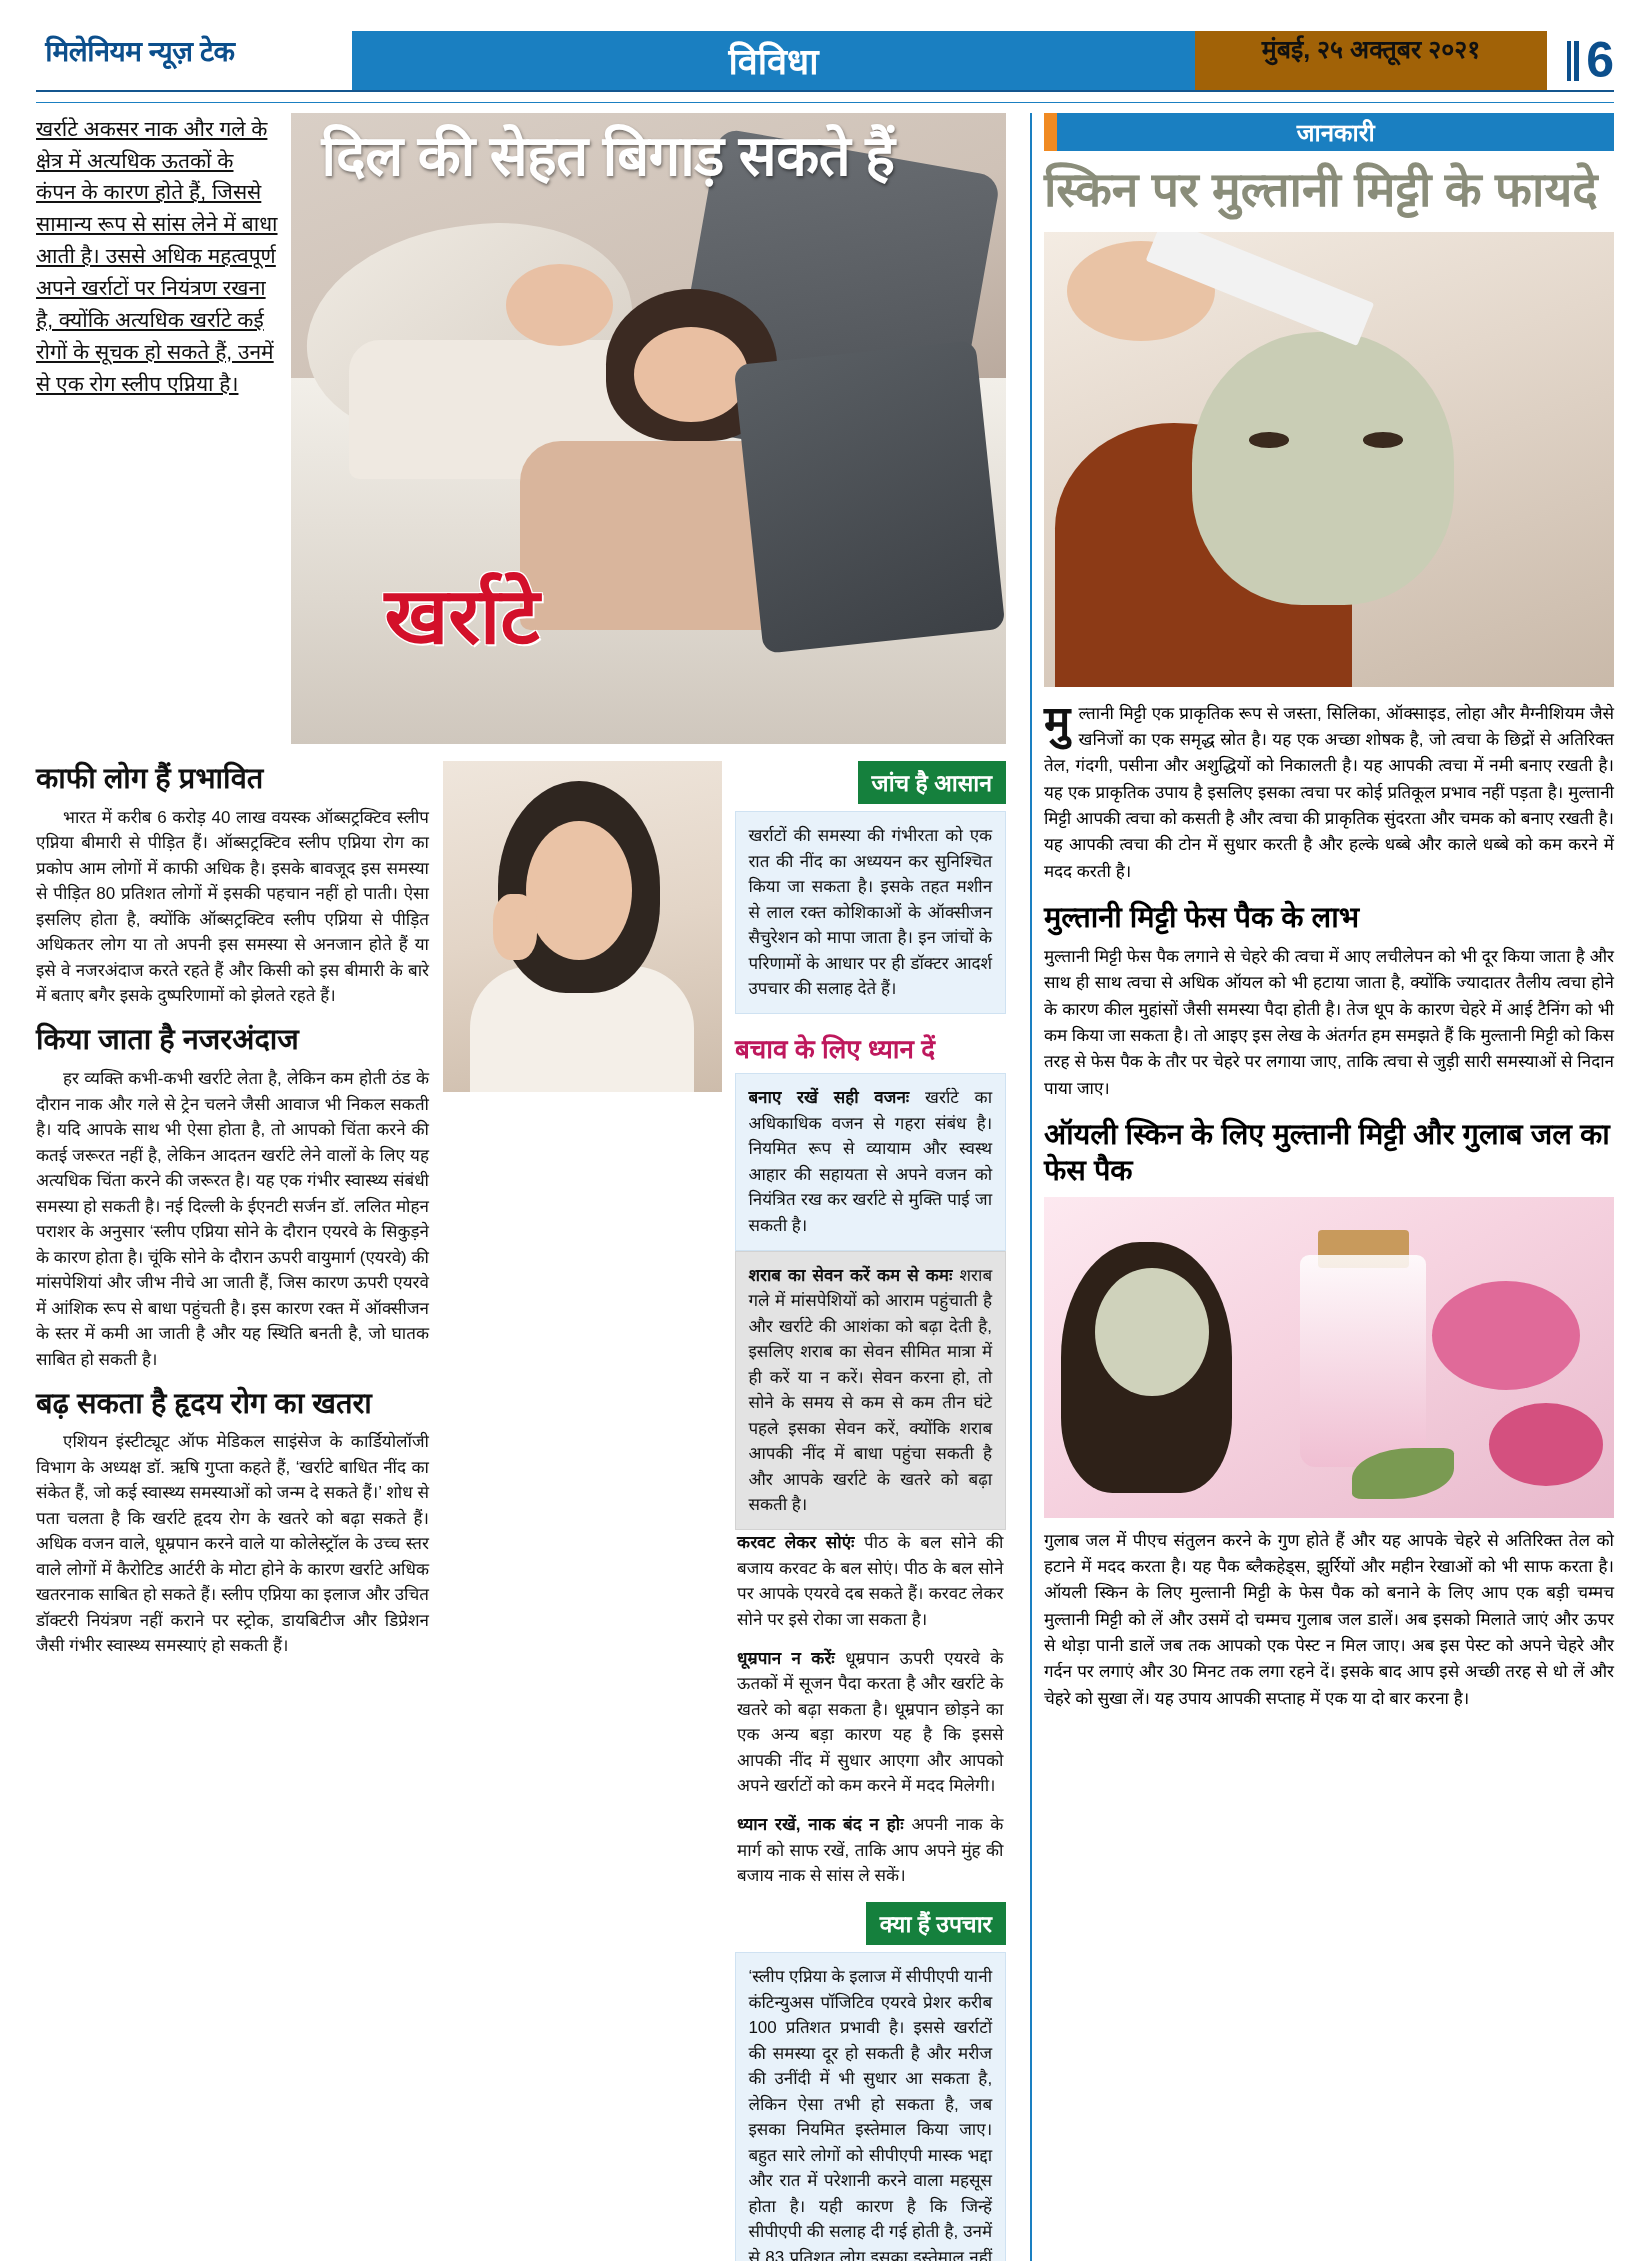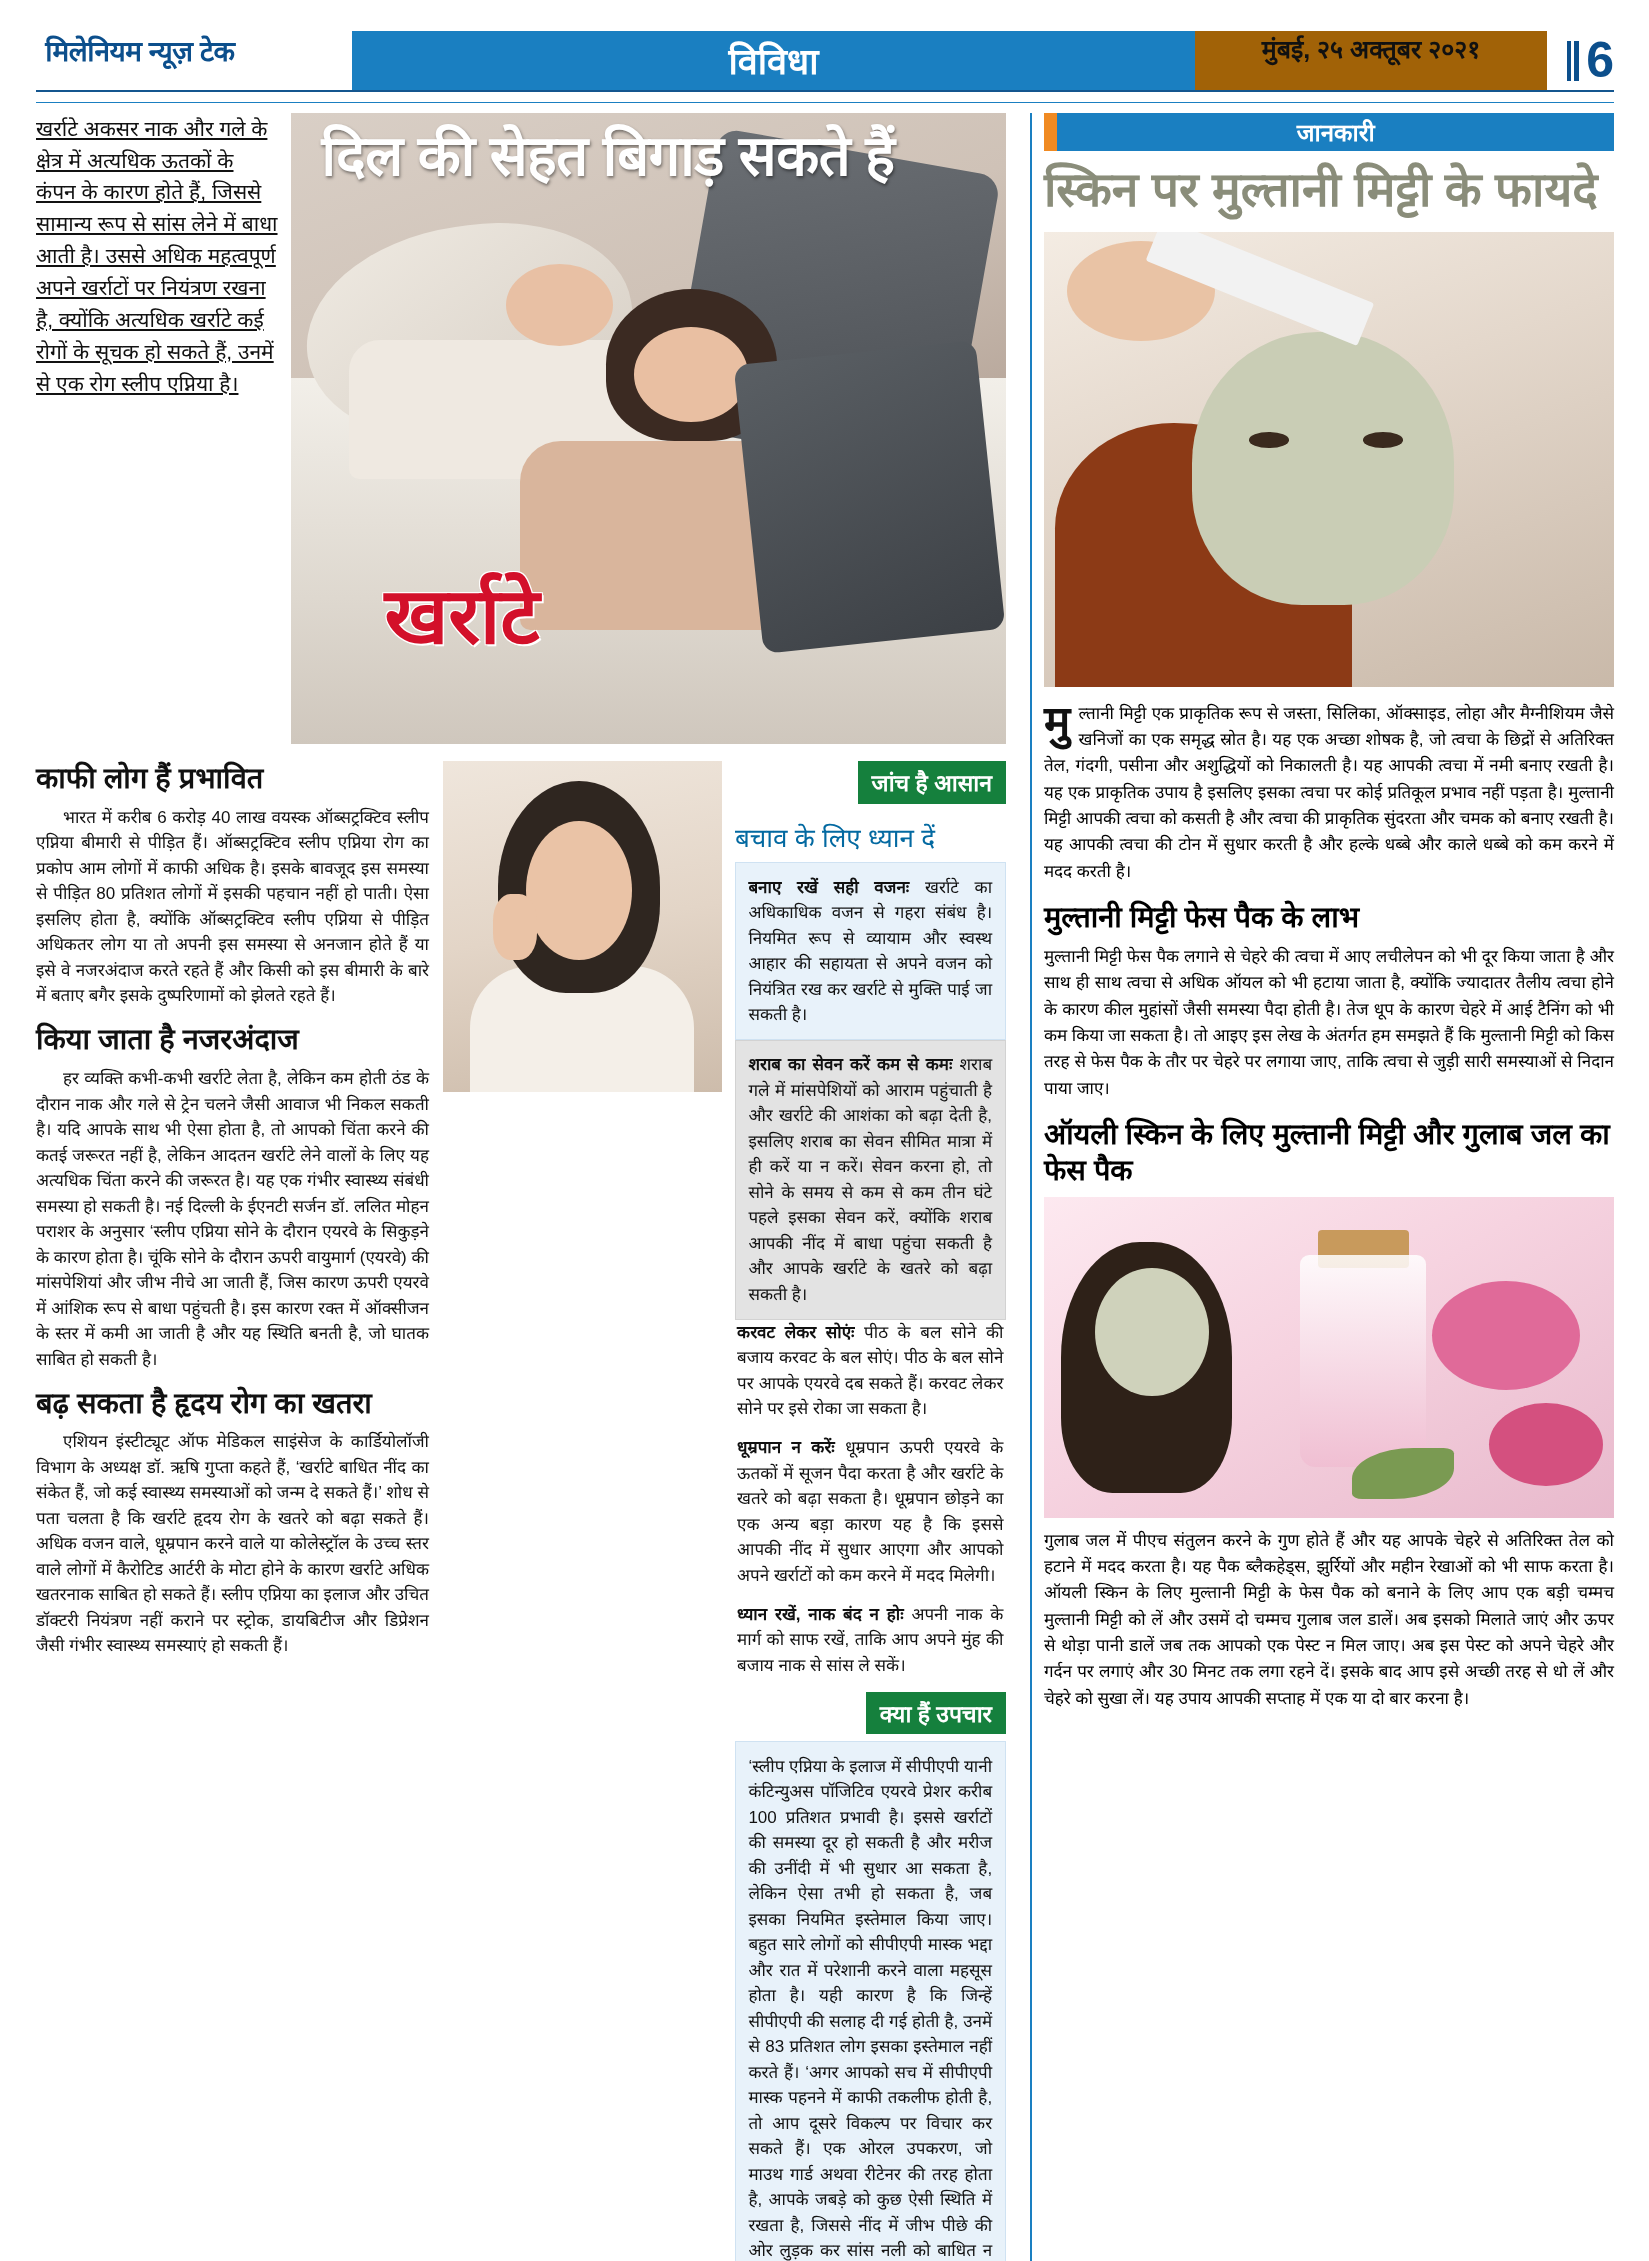--- a/index.html
+++ b/index.html
@@ -203,21 +203,21 @@
     width: 100%; height: 331px;
     background: linear-gradient(170deg,#efe6dc 0%,#e3d5c7 50%,#cdbcab 100%);
     position: relative; overflow: hidden; margin-bottom: 11.4px;
   }
   .pw-hair { position:absolute; left:20%; top:6%; width:58%; height:64%; background:#2f2620; border-radius:50% 50% 42% 42%; }
   .pw-face { position:absolute; left:30%; top:18%; width:38%; height:42%; background:#eac3a6; border-radius:50%; }
   .pw-body { position:absolute; left:10%; top:62%; width:80%; height:40%; background:#f4efe8; border-radius:62px 62px 0 0; }
   .pw-hand { position:absolute; left:18%; top:40%; width:16%; height:20%; background:#eac3a6; border-radius:40%; }
 
   .subhead-red {
-    font-size: 26px; font-weight: normal; color:#0369a1; margin: 3.1px 0 7.2px 0;
+    font-size: 26px; font-weight: bold; color:#be185d; margin: 3.1px 0 7.2px 0;
   }
 
   
   .jankari-bar {
     display:flex; align-items:stretch; height: 38px; margin-bottom: 11.4px;
   }
   .jankari-tab { width: 13.5px; background: #f08a22; }
   .jankari-main {
     flex:1; background:#1a7fc1; color:#fff; font-size: 24px; font-weight:bold;
     display:flex; align-items:center; justify-content:center;
@@ -325,20 +325,23 @@
             <div class="pw-hair"></div>
             <div class="pw-face"></div>
             <div class="pw-hand"></div>
           </div>
         </div>
 
         <div class="col-c">
           <div class="ribbon-wrap">
             <span class="ribbon ribbon-right">जांच है आसान</span>
           </div>
+          <div class="tinted">
+            <p class="body-text">खर्राटों की समस्या की गंभीरता को एक रात की नींद का अध्ययन कर सुनिश्चित किया जा सकता है। इसके तहत मशीन से लाल रक्त कोशिकाओं के ऑक्सीजन सैचुरेशन को मापा जाता है। इन जांचों के परिणामों के आधार पर ही डॉक्टर आदर्श उपचार की सलाह देते हैं।</p>
+          </div>
 
           <h2 class="subhead-red" style="margin-top:15.5px;">बचाव के लिए ध्यान दें</h2>
 
           <div class="tinted">
             <p class="body-text"><span class="lead-in">बनाए रखें सही वजनः</span>
               <span>खर्राटे का अधिकाधिक वजन से गहरा संबंध है। नियमित रूप से व्यायाम और स्वस्थ आहार की सहायता से अपने वजन को नियंत्रित रख कर खर्राटे से मुक्ति पाई जा सकती है।</span></p>
           </div>
           <div class="tinted" style="background:#e3e3e3;border-color:#d2d2d2;">
             <p class="body-text"><span class="lead-in">शराब का सेवन करें कम से कमः</span>
               <span>शराब गले में मांसपेशियों को आराम पहुंचाती है और खर्राटे की आशंका को बढ़ा देती है, इसलिए शराब का सेवन सीमित मात्रा में ही करें या न करें। सेवन करना हो, तो सोने के समय से कम से कम तीन घंटे पहले इसका सेवन करें, क्योंकि शराब आपकी नींद में बाधा पहुंचा सकती है और आपके खर्राटे के खतरे को बढ़ा सकती है।</span></p>

